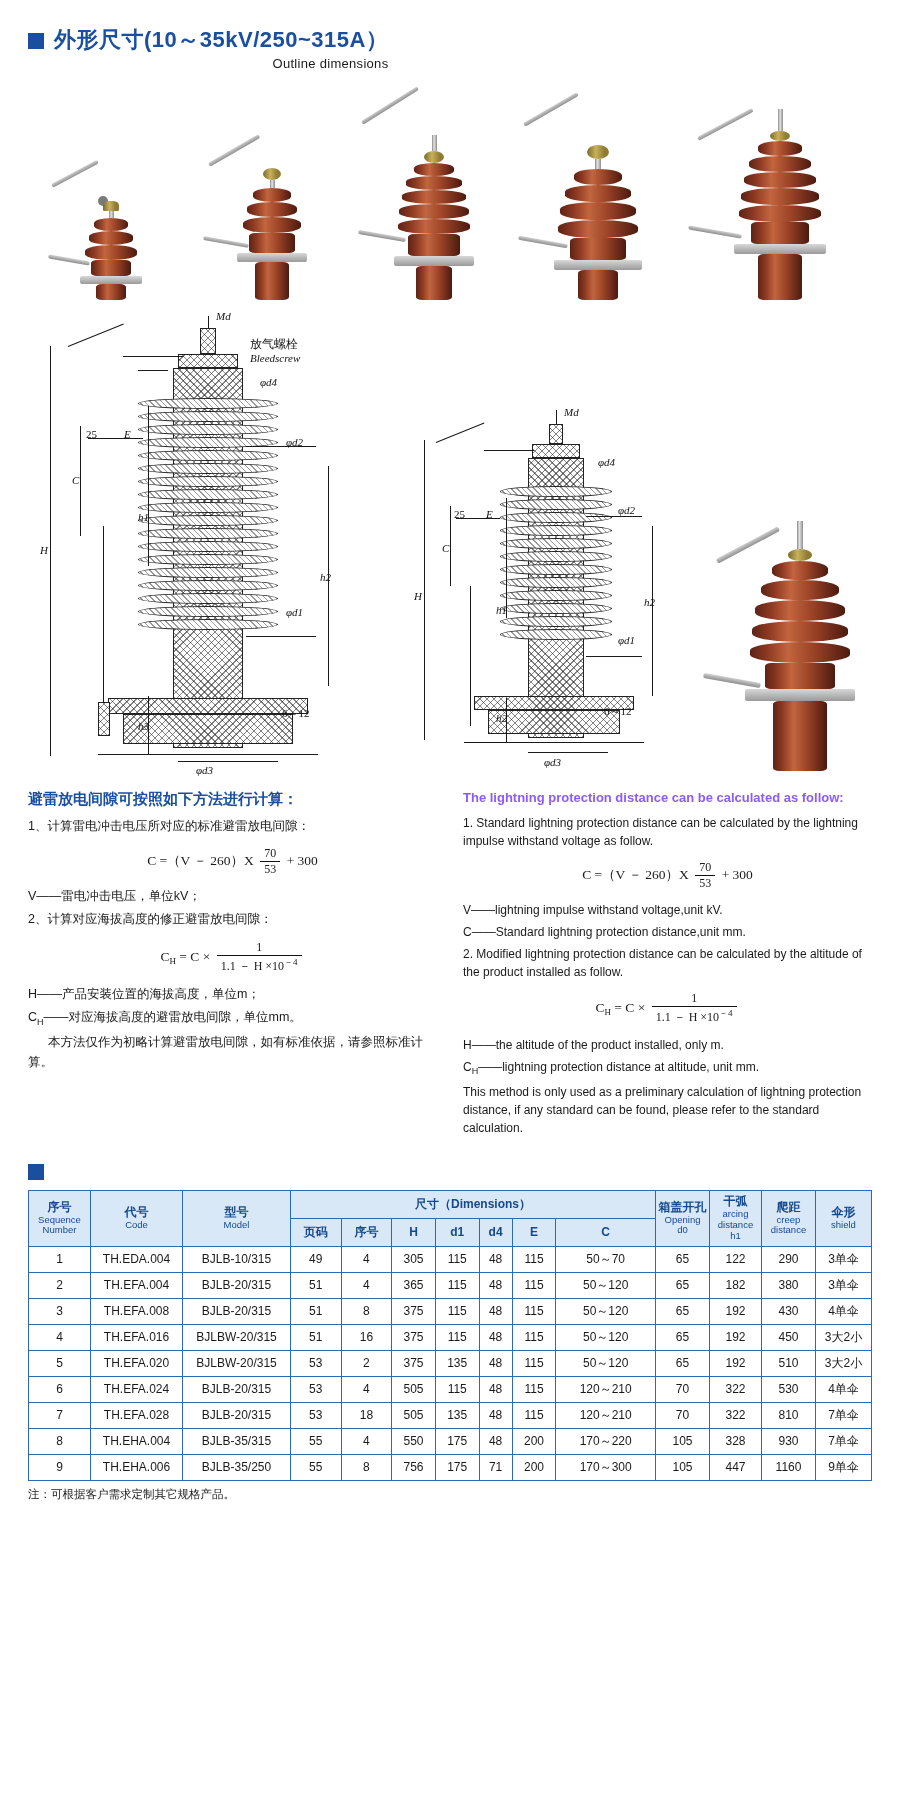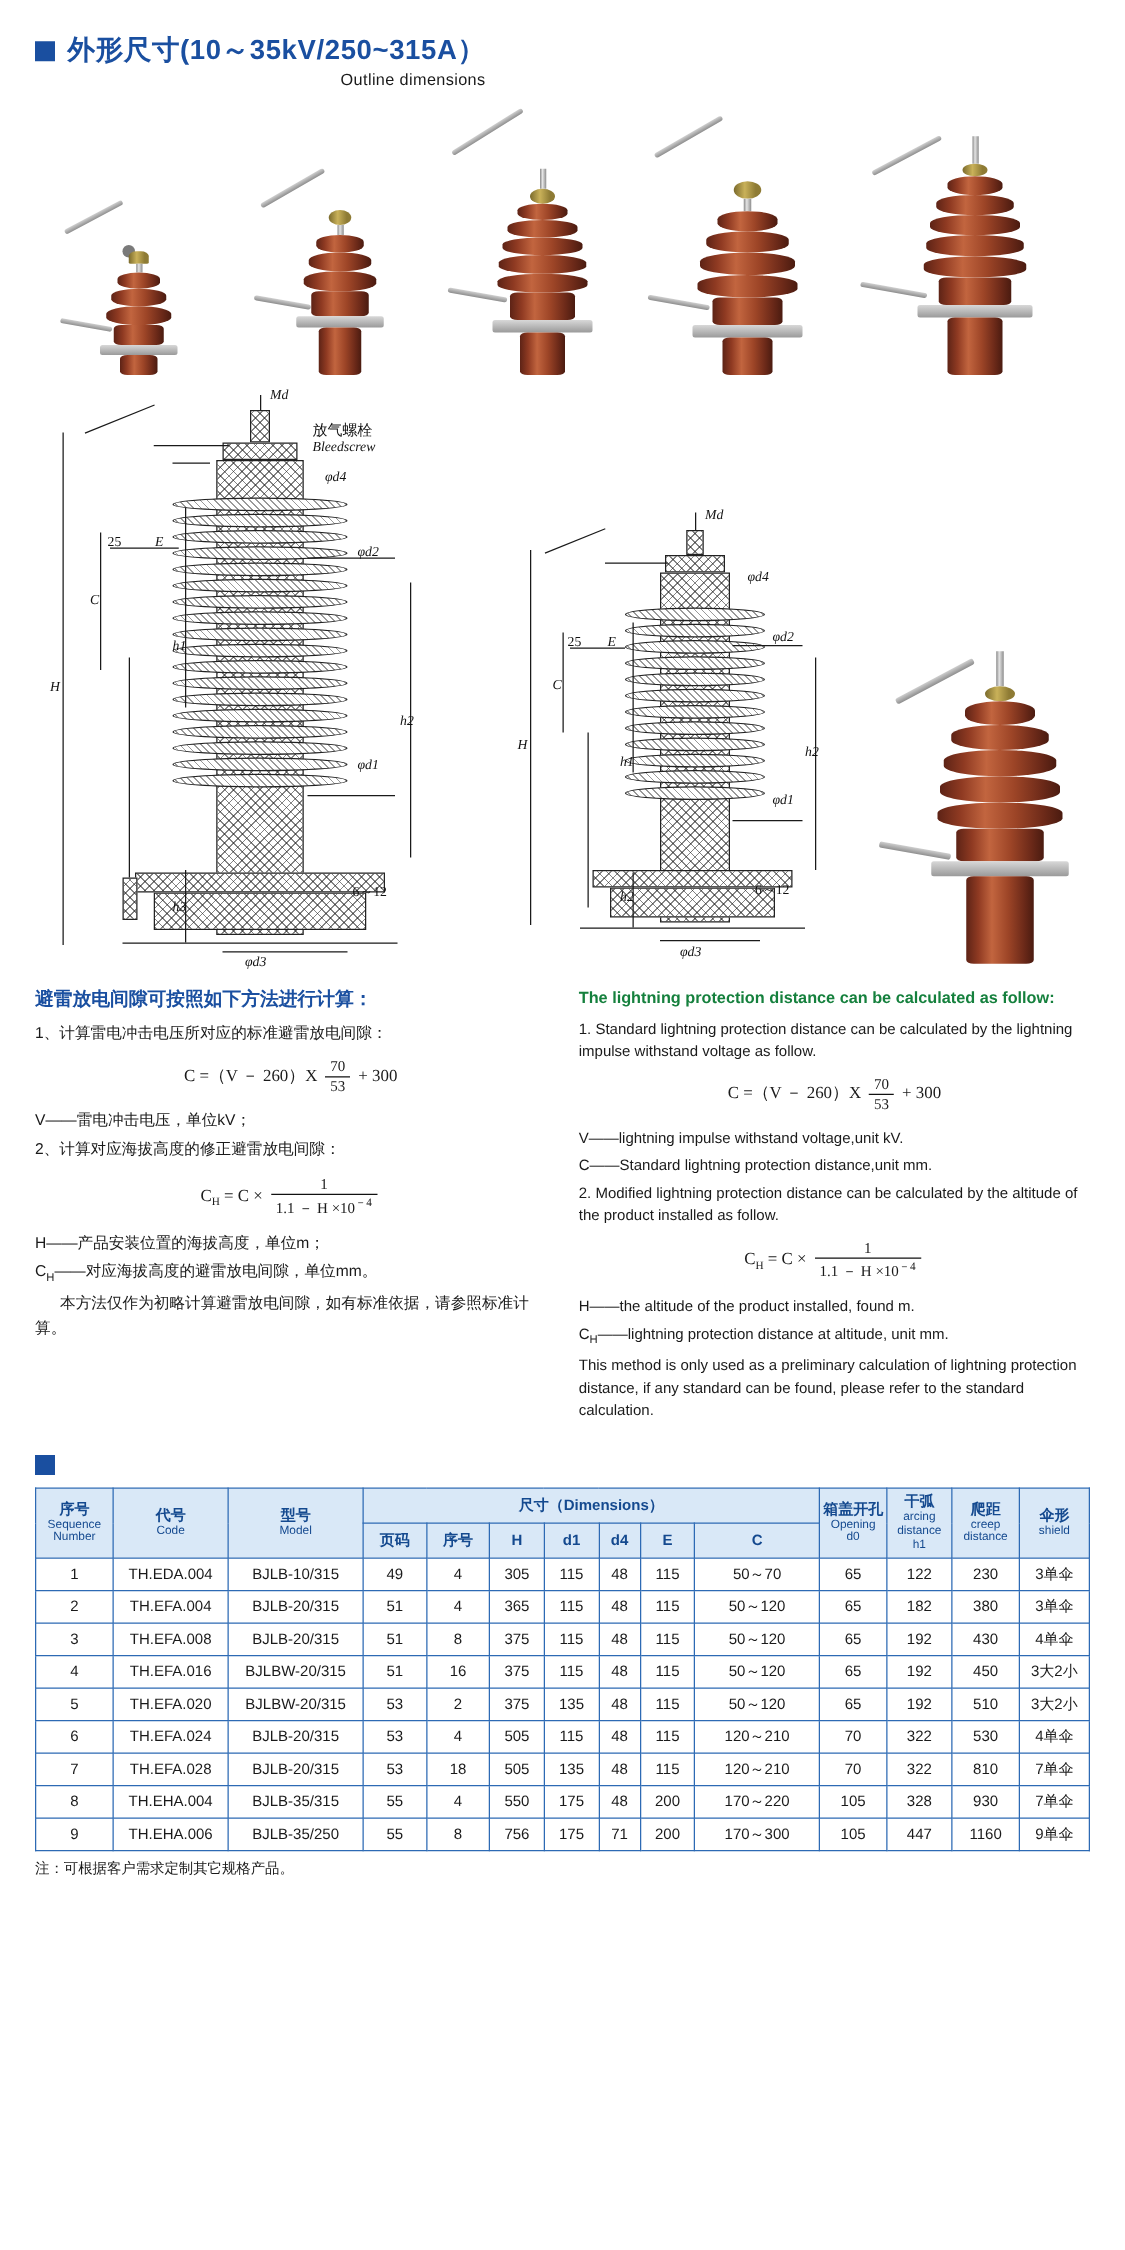--- a/index.html
+++ b/index.html
@@ -50,21 +50,21 @@
     border:1px solid #222;
   }
   .sheds-col { position:absolute; display:flex; flex-direction:column; gap:2px; }
   .sheds-col .sh { height:11px; border:1px solid #222; border-radius:50%/50%;
     background: repeating-linear-gradient(45deg, rgba(30,30,30,.45) 0 1px, transparent 1px 4px), #fff; }
 
   
   .calc { display:flex; gap:26px; margin-top:14px; }
   .calc-col { width:50%; }
   .calc-title-cn { color:#1a4fa0; font-weight:bold; font-size:15px; margin-bottom:8px; }
-  .calc-title-en { color:#15803d; font-weight:bold; font-size:13px; margin-bottom:8px; line-height:1.3; }
+  .calc-title-en { color:#8b5cf6; font-weight:bold; font-size:13px; margin-bottom:8px; line-height:1.3; }
   .calc p { margin:4px 0; font-size:12.5px; line-height:1.55; }
   .calc .en p { font-size:12px; line-height:1.5; }
   .indent { text-indent:20px; }
   .fx { text-align:center; margin:10px 0; font-family:"Liberation Serif", serif; font-size:13.5px; }
   .frac { display:inline-block; vertical-align:middle; text-align:center; margin:0 3px; }
   .frac .num { display:block; border-bottom:1px solid #111; padding:0 4px; font-size:12px; }
   .frac .den { display:block; padding:0 4px; font-size:12px; }
   .sub { font-size:9px; vertical-align:sub; }
   .sup { font-size:9px; vertical-align:super; }
 
@@ -358,21 +358,21 @@
       <p>C——Standard lightning protection distance,unit mm.</p>
       <p>2. Modified lightning protection distance can be calculated by the altitude of the product installed as follow.</p>
       <div class="fx">
         <span>C</span><span class="sub">H</span>
         <span>= C ×</span>
         <span class="frac">
           <span class="num">1</span>
           <span class="den"><span>1.1 － H ×10</span><span class="sup">－4</span></span>
         </span>
       </div>
-      <p>H——the altitude of the product installed, found m.</p>
+      <p>H——the altitude of the product installed, only m.</p>
       <p><span>C</span><span class="sub">H</span><span>——lightning protection distance at altitude, unit mm.</span></p>
       <p>This method is only used as a preliminary calculation of lightning protection distance, if any standard can be found, please refer to the standard calculation.</p>
     </div>
   </div>
 
   <div id="table-section">
     <div class="sec-head">
       <div class="sec-sq"></div>
     </div>
 
@@ -430,21 +430,21 @@
             <td>BJLB-10/315</td>
             <td>49</td>
             <td>4</td>
             <td>305</td>
             <td>115</td>
             <td>48</td>
             <td>115</td>
             <td>50～70</td>
             <td>65</td>
             <td>122</td>
-            <td>230</td>
+            <td>290</td>
             <td>3单伞</td>
           </tr>
           <tr>
             <td>2</td>
             <td>TH.EFA.004</td>
             <td>BJLB-20/315</td>
             <td>51</td>
             <td>4</td>
             <td>365</td>
             <td>115</td>

